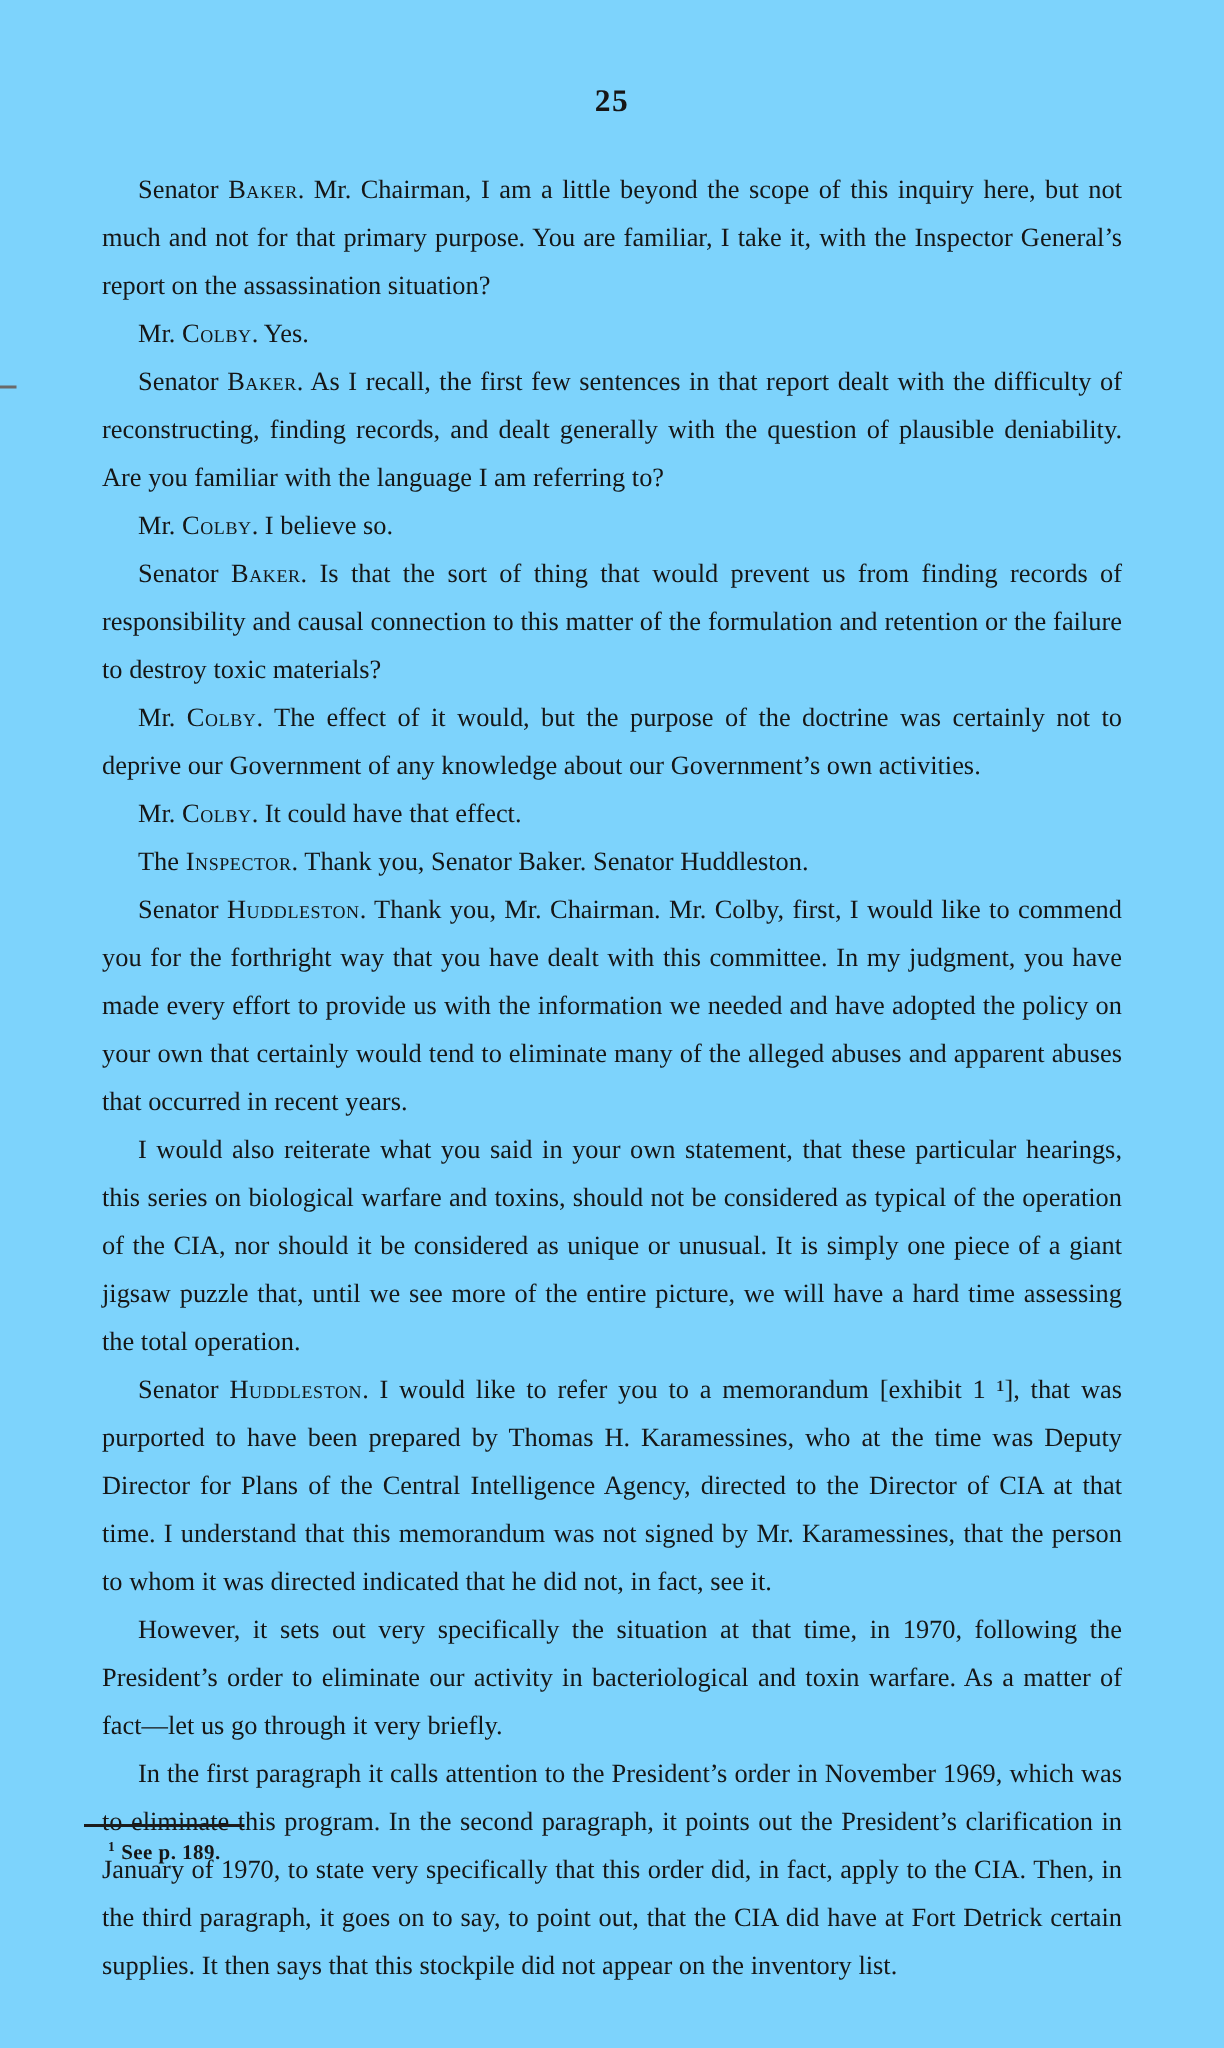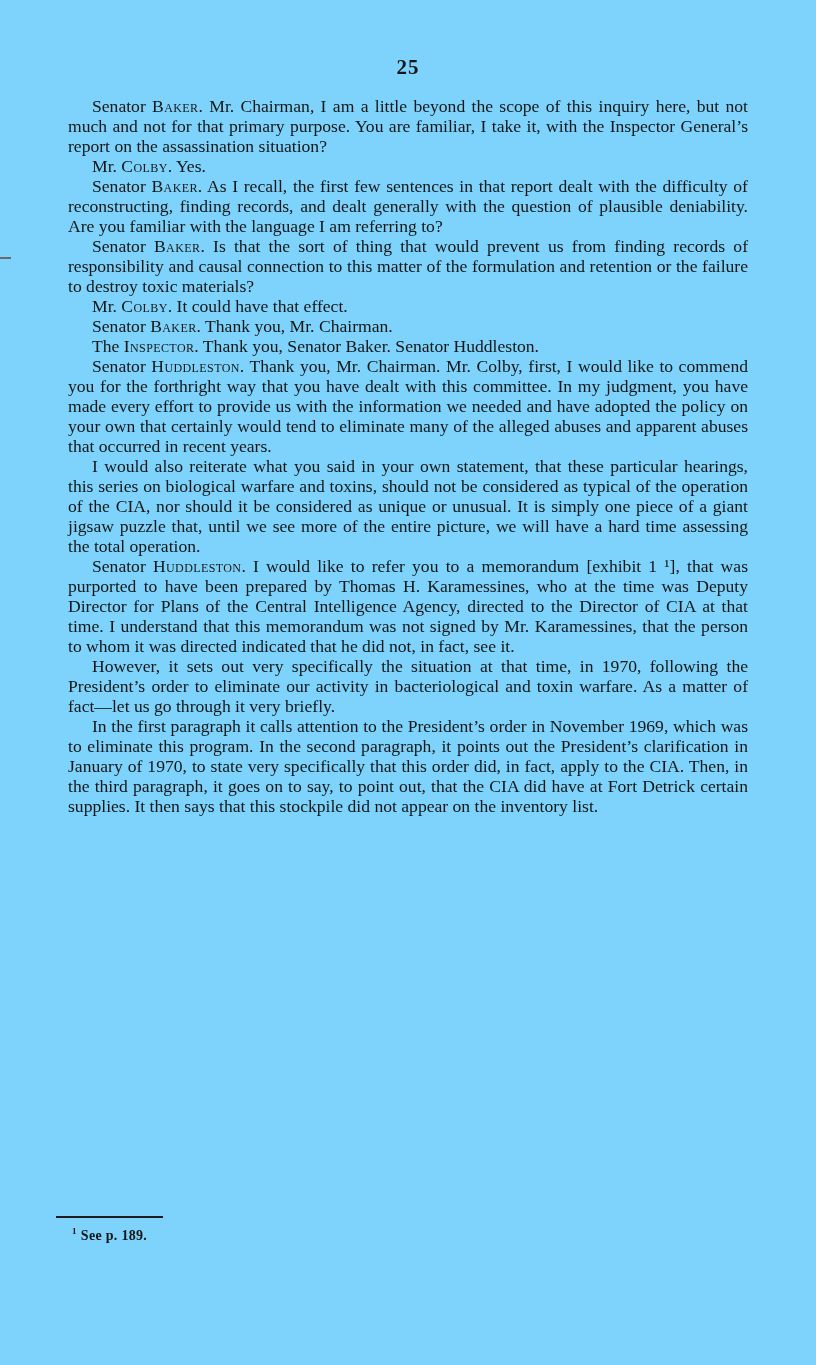--- a/index.html
+++ b/index.html
@@ -29,25 +29,25 @@
   .scan-artifact {
     position: absolute;
     left: 0;
     top: 257px;
     width: 11px;
     height: 2px;
     background: #6a6a6a;
   }
   .body-text {
     position: absolute;
-    top: 96px;
+    top: 110px;
     left: 68px;
     width: 680px;
     font-size: 17.6px;
-    line-height: 20px;
+    line-height: 32px;
     text-align: justify;
   }
   .para {
     margin: 0;
     text-indent: 24px;
   }
   .speaker {
     font-variant: small-caps;
     letter-spacing: 0.4px;
   }
@@ -81,23 +81,24 @@
 <div class="page">
 
   <div class="page-number">25</div>
 
   <div class="scan-artifact"></div>
 
   <div class="body-text">
       <p class="para"><span>Senator </span><span class="speaker">Baker</span>. Mr. Chairman, I am a little beyond the scope of this inquiry here, but not much and not for that primary purpose. You are familiar, I take it, with the Inspector General’s report on the assassination situation?</p>
       <p class="para"><span>Mr. </span><span class="speaker">Colby</span>. Yes.</p>
       <p class="para"><span>Senator </span><span class="speaker">Baker</span>. As I recall, the first few sentences in that report dealt with the difficulty of reconstructing, finding records, and dealt generally with the question of plausible deniability. Are you familiar with the language I am referring to?</p>
+      <p class="para"><span>Mr. </span><span class="speaker">Colby</span>. I believe so.</p>
       <p class="para"><span>Senator </span><span class="speaker">Baker</span>. Is that the sort of thing that would prevent us from finding records of responsibility and causal connection to this matter of the formulation and retention or the failure to destroy toxic materials?</p>
+      <p class="para"><span>Mr. </span><span class="speaker">Colby</span>. The effect of it would, but the purpose of the doctrine was certainly not to deprive our Government of any knowledge about our Government’s own activities.</p>
       <p class="para"><span>Mr. </span><span class="speaker">Colby</span>. It could have that effect.</p>
-      <p class="para"><span>Senator </span><span class="speaker">Baker</span>. Thank you, Mr. Chairman.</p>
       <p class="para"><span>The </span><span class="speaker">Inspector</span>. Thank you, Senator Baker. Senator Huddleston.</p>
       <p class="para"><span>Senator </span><span class="speaker">Huddleston</span>. Thank you, Mr. Chairman. Mr. Colby, first, I would like to commend you for the forthright way that you have dealt with this committee. In my judgment, you have made every effort to provide us with the information we needed and have adopted the policy on your own that certainly would tend to eliminate many of the alleged abuses and apparent abuses that occurred in recent years.</p>
       <p class="para">I would also reiterate what you said in your own statement, that these particular hearings, this series on biological warfare and toxins, should not be considered as typical of the operation of the CIA, nor should it be considered as unique or unusual. It is simply one piece of a giant jigsaw puzzle that, until we see more of the entire picture, we will have a hard time assessing the total operation.</p>
       <p class="para"><span>Senator </span><span class="speaker">Huddleston</span>. I would like to refer you to a memorandum [exhibit 1 ¹], that was purported to have been prepared by Thomas H. Karamessines, who at the time was Deputy Director for Plans of the Central Intelligence Agency, directed to the Director of CIA at that time. I understand that this memorandum was not signed by Mr. Karamessines, that the person to whom it was directed indicated that he did not, in fact, see it.</p>
       <p class="para">However, it sets out very specifically the situation at that time, in 1970, following the President’s order to eliminate our activity in bacteriological and toxin warfare. As a matter of fact—let us go through it very briefly.</p>
       <p class="para">In the first paragraph it calls attention to the President’s order in November 1969, which was to eliminate this program. In the second paragraph, it points out the President’s clarification in January of 1970, to state very specifically that this order did, in fact, apply to the CIA. Then, in the third paragraph, it goes on to say, to point out, that the CIA did have at Fort Detrick certain supplies. It then says that this stockpile did not appear on the inventory list.</p>
     </div>
 
   <div class="footnote-area">
     <div class="footnote-rule"></div>

